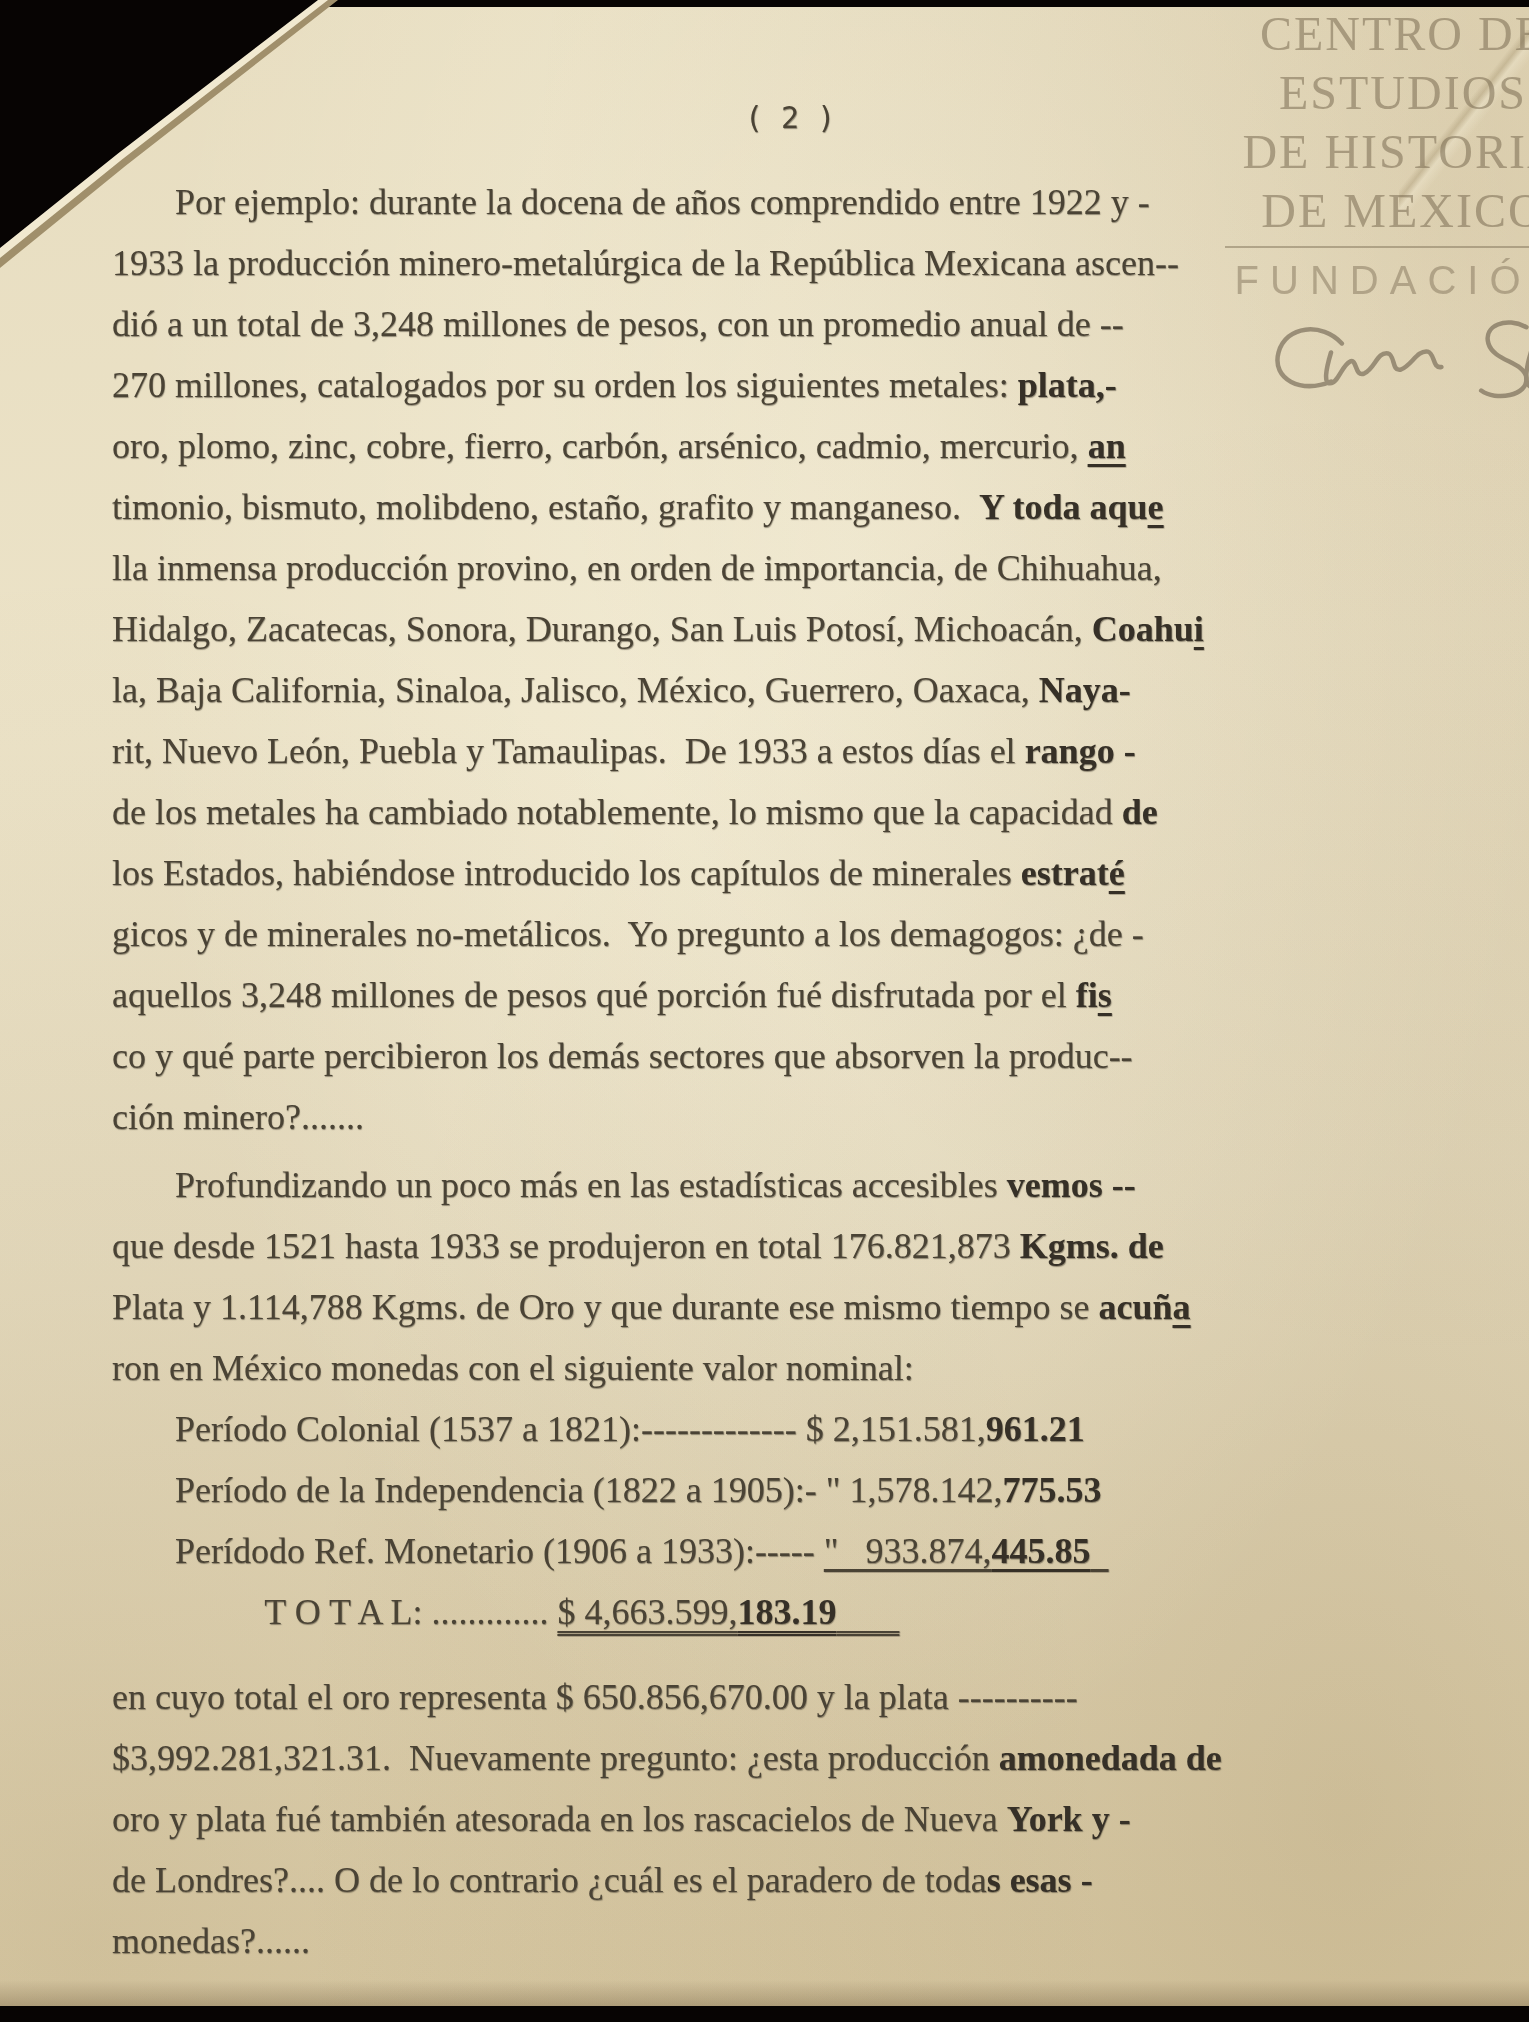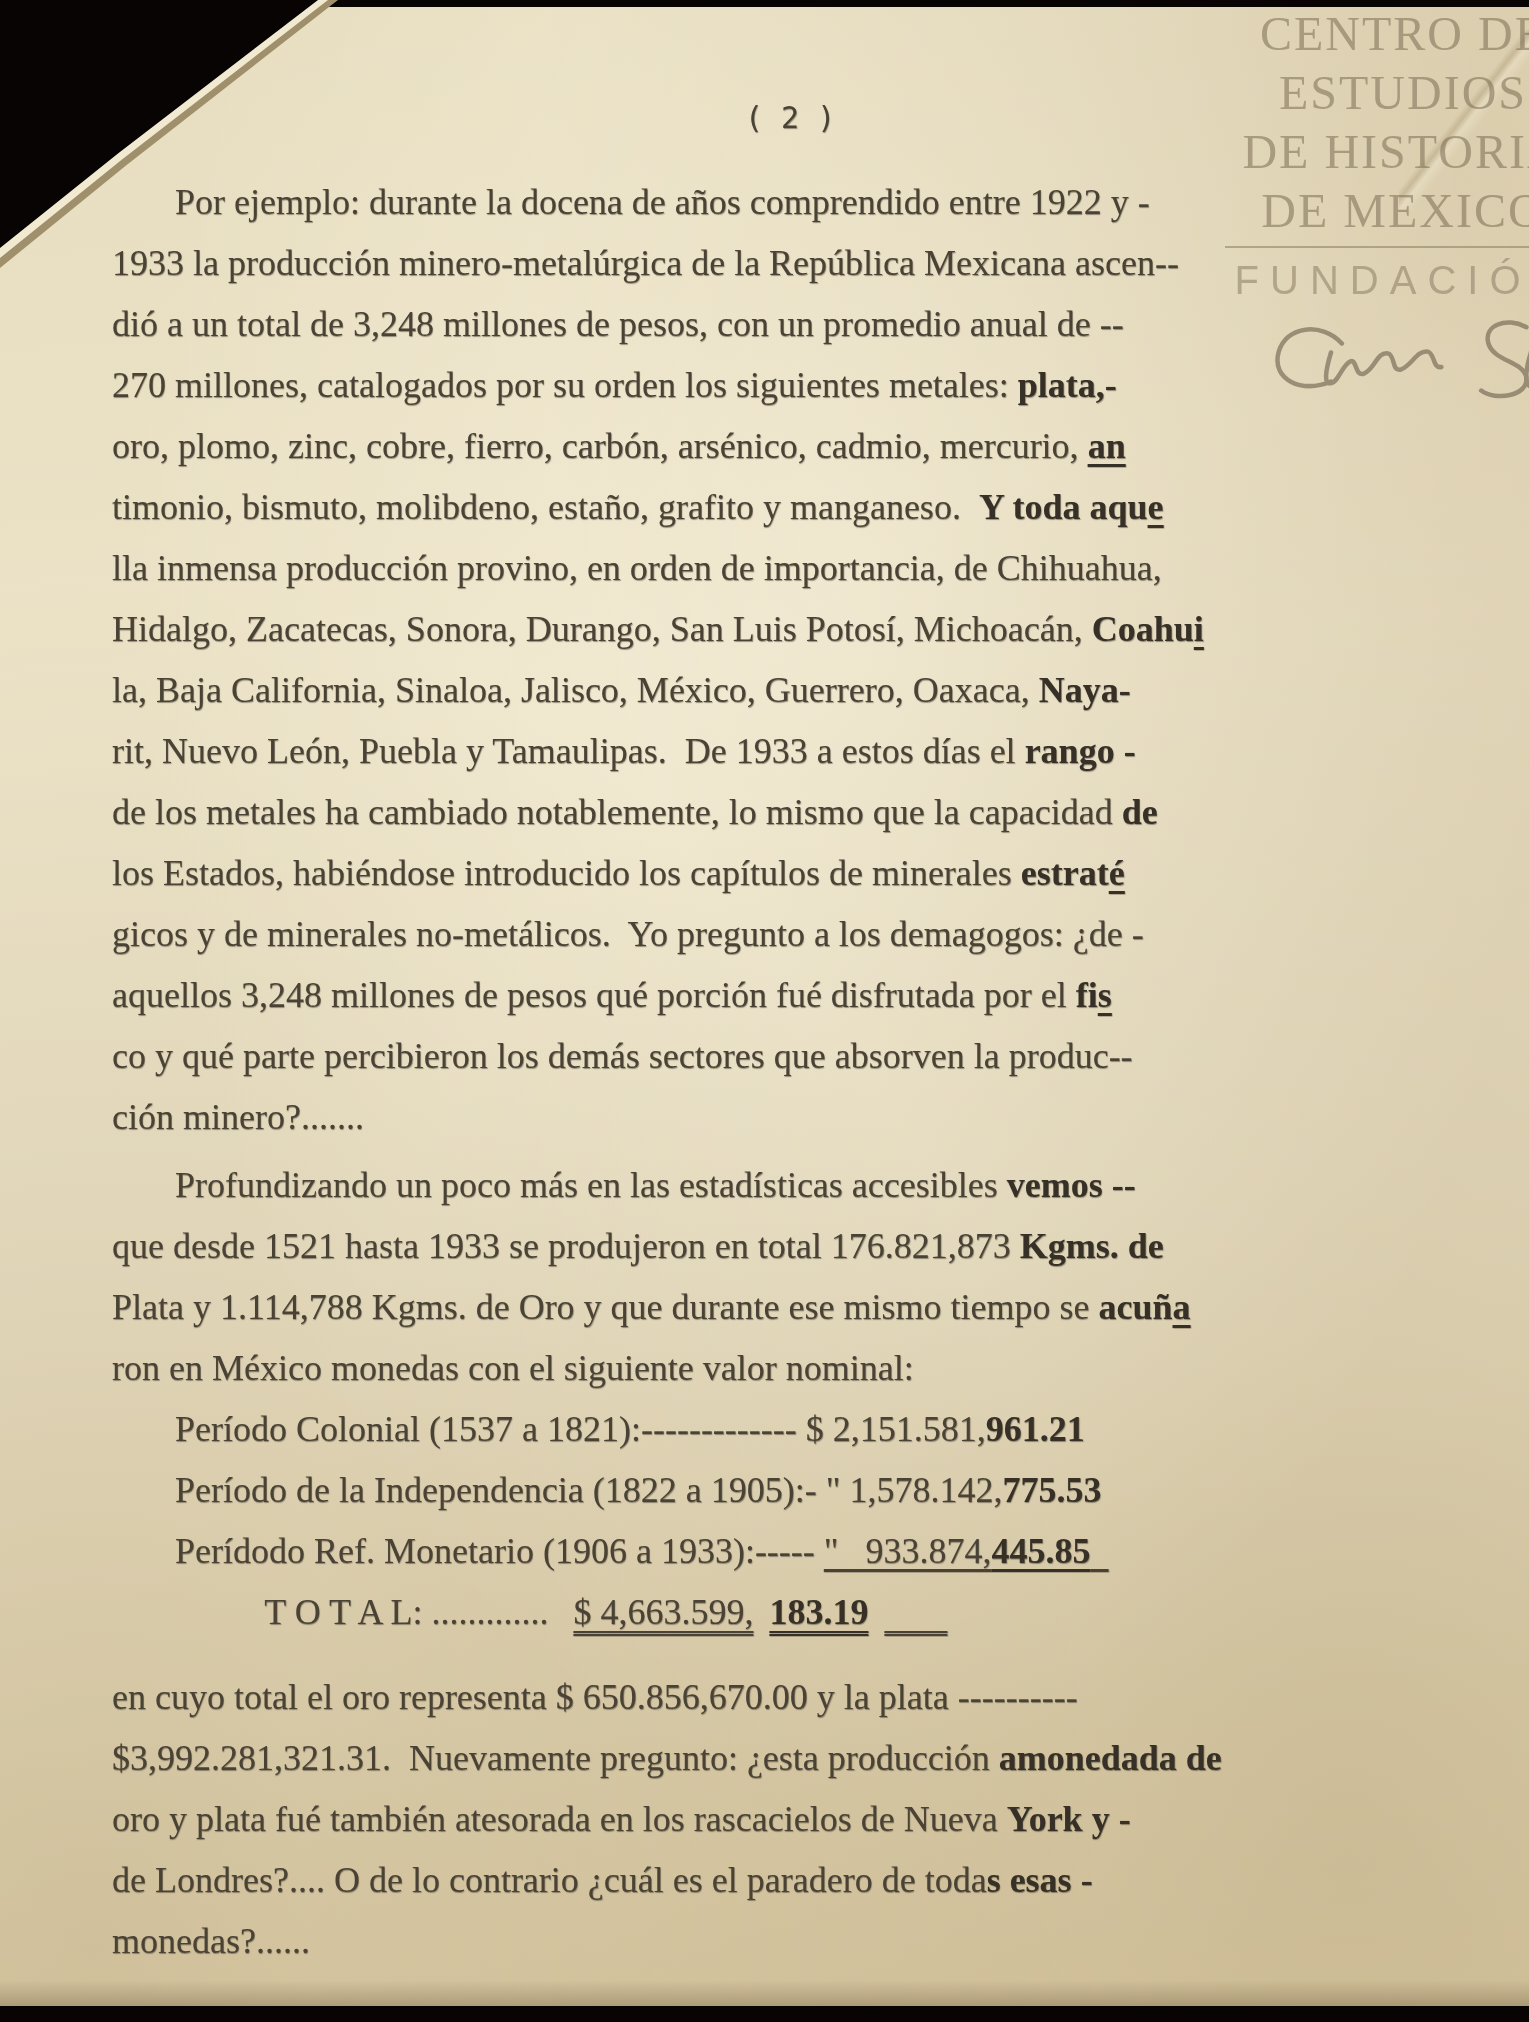--- a/index.html
+++ b/index.html
@@ -33,21 +33,21 @@
     position:absolute;left:112px;top:172px;
     font-family:Liberation Serif, serif;
     font-size:36px;line-height:61px;
     color:#4a4335;
     white-space:pre;
     text-shadow:0.6px 0.6px 1px rgba(74,67,53,0.55);
   }
   .tline{height:61px;}
   .typed .b{font-weight:700;color:#363027;}
   .typed .u{text-decoration:underline;text-decoration-thickness:2.5px;text-underline-offset:6px;}
-  .typed .d{text-decoration:underline double;text-decoration-thickness:2px;text-underline-offset:7px;margin-left:16px;}
+  .typed .d{text-decoration:underline double;text-decoration-thickness:2px;text-underline-offset:7px;}
   .pagenum{
     position:absolute;left:745px;top:100px;
     font-family:"DejaVu Sans Mono",monospace;
     font-size:30px;color:#4a4335;white-space:pre;
     text-shadow:0.6px 0.6px 1px rgba(74,67,53,0.55);
   }
   
   .wm{
     position:absolute;top:4px;right:-52px;width:356px;
     text-align:center;pointer-events:none;

